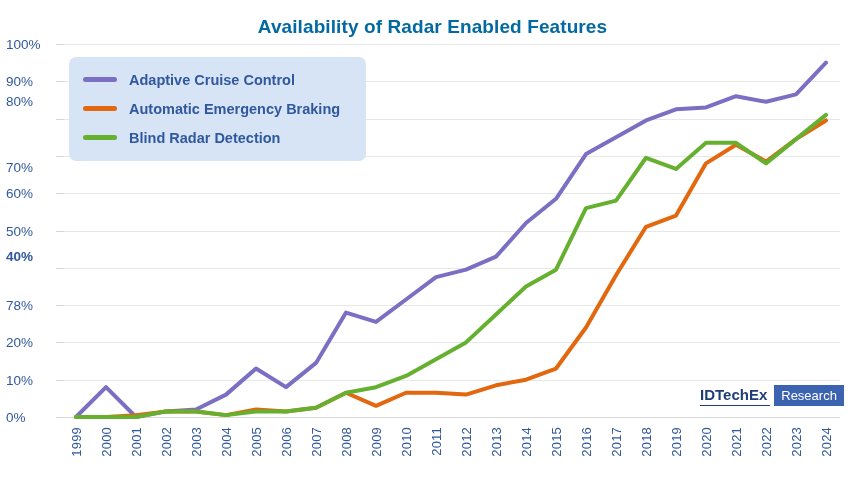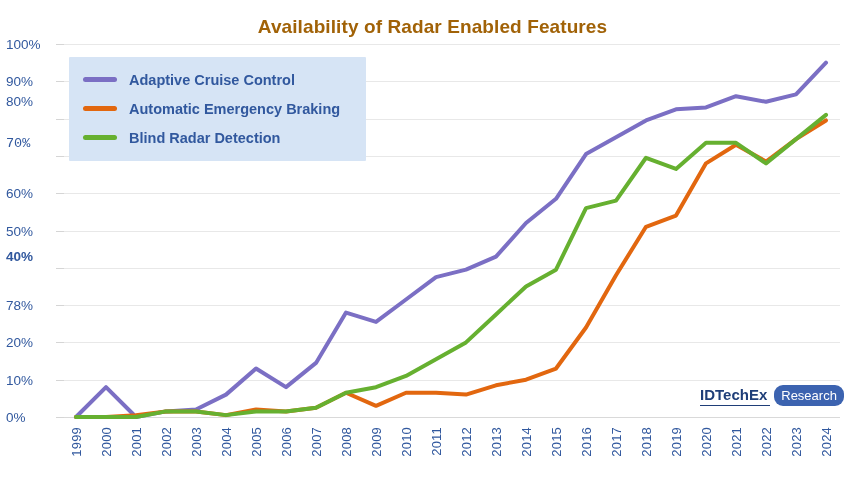--- a/index.html
+++ b/index.html
@@ -21,21 +21,21 @@
     background: #ffffff;
   }
   #chart-title {
     position: absolute;
     left: 0;
     top: 16px;
     width: 865px;
     text-align: center;
     font-size: 19px;
     font-weight: bold;
-    color: #a16207;
+    color: #0369a1;
     letter-spacing: 0.1px;
   }
   
   #plot-area {
     position: absolute;
     left: 62px;
     top: 44px;
     width: 778px;
     height: 373px;
   }
@@ -104,21 +104,21 @@
     height: 487px;
     pointer-events: none;
   }
   #legend-box {
     position: absolute;
     left: 69px;
     top: 57px;
     width: 297px;
     padding: 8px 14px 9px 14px;
     background: #D6E4F5;
-    border-radius: 1px;
+    border-radius: 7px;
     box-sizing: border-box;
   }
   .legend-row {
     display: flex;
     align-items: center;
     height: 29px;
   }
   .legend-swatch {
     width: 34px;
     height: 5px;
@@ -149,21 +149,20 @@
     line-height: 19px;
   }
   #brand-badge {
     background: #3C63B0;
     color: #ffffff;
     font-size: 13px;
     padding: 1px 7px 0 7px;
     margin-left: 4px;
     line-height: 20px;
     font-weight: normal;
-    border-radius: 9px;
   }
 </style>
 </head>
 <body>
 
 <div id="chart-root">
 
   <div id="chart-title">Availability of Radar Enabled Features</div>
 
   <div id="plot-area">
@@ -181,21 +180,21 @@
     </div>
   <div id="axis-baseline"></div>
 
   <div id="y-axis">
       <div class="ytick-label" style="top: 44px;">100%</div>
       <div class="ytick-mark" style="top: 44px;"></div>
       <div class="ytick-label" style="top: 81.3px;">90%</div>
       <div class="ytick-mark" style="top: 81.3px;"></div>
       <div class="ytick-label" style="top: 101px;">80%</div>
       <div class="ytick-mark" style="top: 118.6px;"></div>
-      <div class="ytick-label" style="top: 143px; font-family: Liberation Mono, monospace;">70%</div>
+      <div class="ytick-label" style="top: 167px;">70%</div>
       <div class="ytick-mark" style="top: 155.9px;"></div>
       <div class="ytick-label" style="top: 193.2px;">60%</div>
       <div class="ytick-mark" style="top: 193.2px;"></div>
       <div class="ytick-label" style="top: 230.5px;">50%</div>
       <div class="ytick-mark" style="top: 230.5px;"></div>
       <div class="ytick-label" style="top: 256px; font-weight: bold;">40%</div>
       <div class="ytick-mark" style="top: 267.8px;"></div>
       <div class="ytick-label" style="top: 305.1px;">78%</div>
       <div class="ytick-mark" style="top: 305.1px;"></div>
       <div class="ytick-label" style="top: 342.4px;">20%</div>

